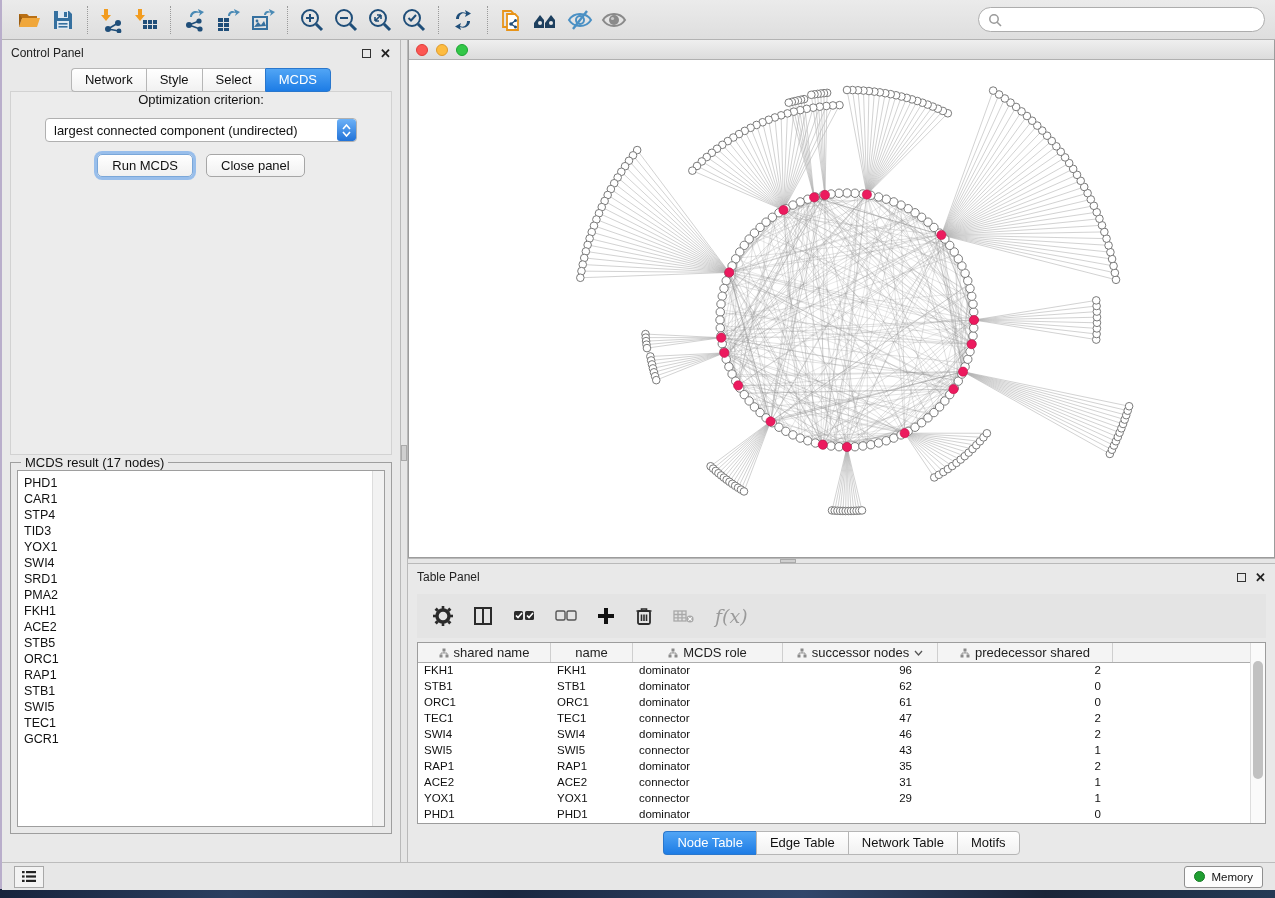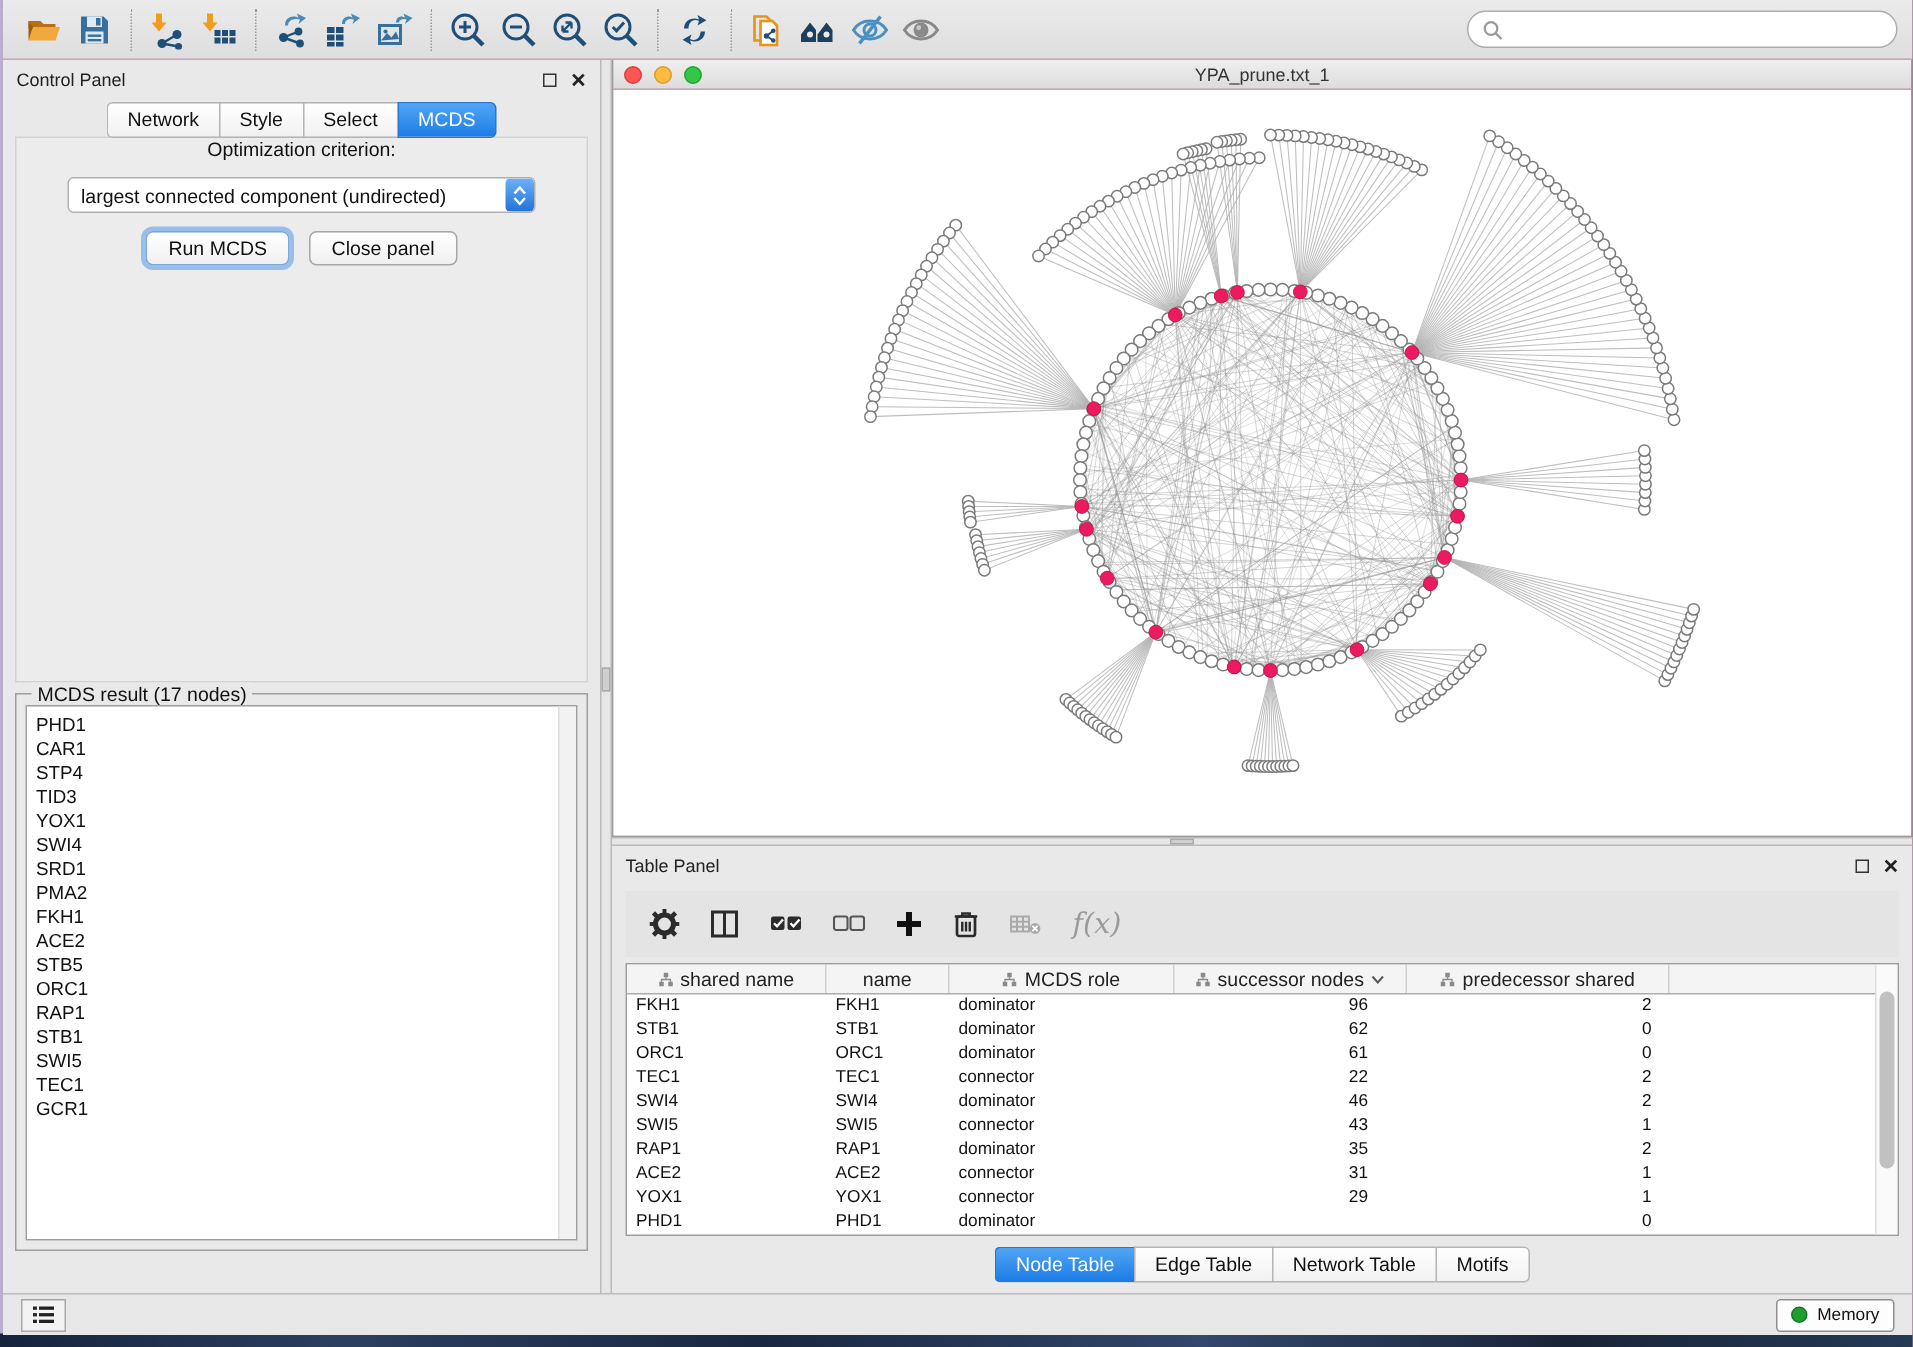--- a/index.html
+++ b/index.html
@@ -327,21 +327,20 @@
     </div>
 
     <div id="v-splitter">
         <div id="v-grip"></div>
       </div>
 
     <div id="right-col">
 
       <div id="network-window">
         <div id="net-titlebar">
-          <span id="net-title">YPA_prune.txt_1</span>
           <span class="traffic t-red"></span>
           <span class="traffic t-yellow"></span>
           <span class="traffic t-green"></span>
         </div>
         <div id="network-canvas">
             <svg width="865" height="497">
               <g>
                 <line x1="374.5" y1="150.01477371937628" x2="563.0139213640691" y2="237.62770764587722" stroke="#8f8f8f" stroke-width="0.65" stroke-opacity="0.4"></line>
                 <line x1="374.5" y1="150.01477371937628" x2="390.48262575907046" y2="377.77563052366753" stroke="#8f8f8f" stroke-width="0.65" stroke-opacity="0.4"></line>
                 <line x1="374.5" y1="150.01477371937628" x2="469.856864055641" y2="137.0604204800569" stroke="#8f8f8f" stroke-width="0.65" stroke-opacity="0.4"></line>
@@ -1325,21 +1324,21 @@
                   <div class="td" style="width: 133px;">ORC1</div>
                   <div class="td" style="width: 82px;">ORC1</div>
                   <div class="td" style="width: 150px;">dominator</div>
                   <div class="td num" style="width: 155px; padding-right: 26px;">61</div>
                   <div class="td num" style="width: 175px; padding-right: 12px;">0</div>
                 </div>
                 <div class="td-row">
                   <div class="td" style="width: 133px;">TEC1</div>
                   <div class="td" style="width: 82px;">TEC1</div>
                   <div class="td" style="width: 150px;">connector</div>
-                  <div class="td num" style="width: 155px; padding-right: 26px;">22</div>
+                  <div class="td num" style="width: 155px; padding-right: 26px;">47</div>
                   <div class="td num" style="width: 175px; padding-right: 12px;">2</div>
                 </div>
                 <div class="td-row">
                   <div class="td" style="width: 133px;">SWI4</div>
                   <div class="td" style="width: 82px;">SWI4</div>
                   <div class="td" style="width: 150px;">dominator</div>
                   <div class="td num" style="width: 155px; padding-right: 26px;">46</div>
                   <div class="td num" style="width: 175px; padding-right: 12px;">2</div>
                 </div>
                 <div class="td-row">

